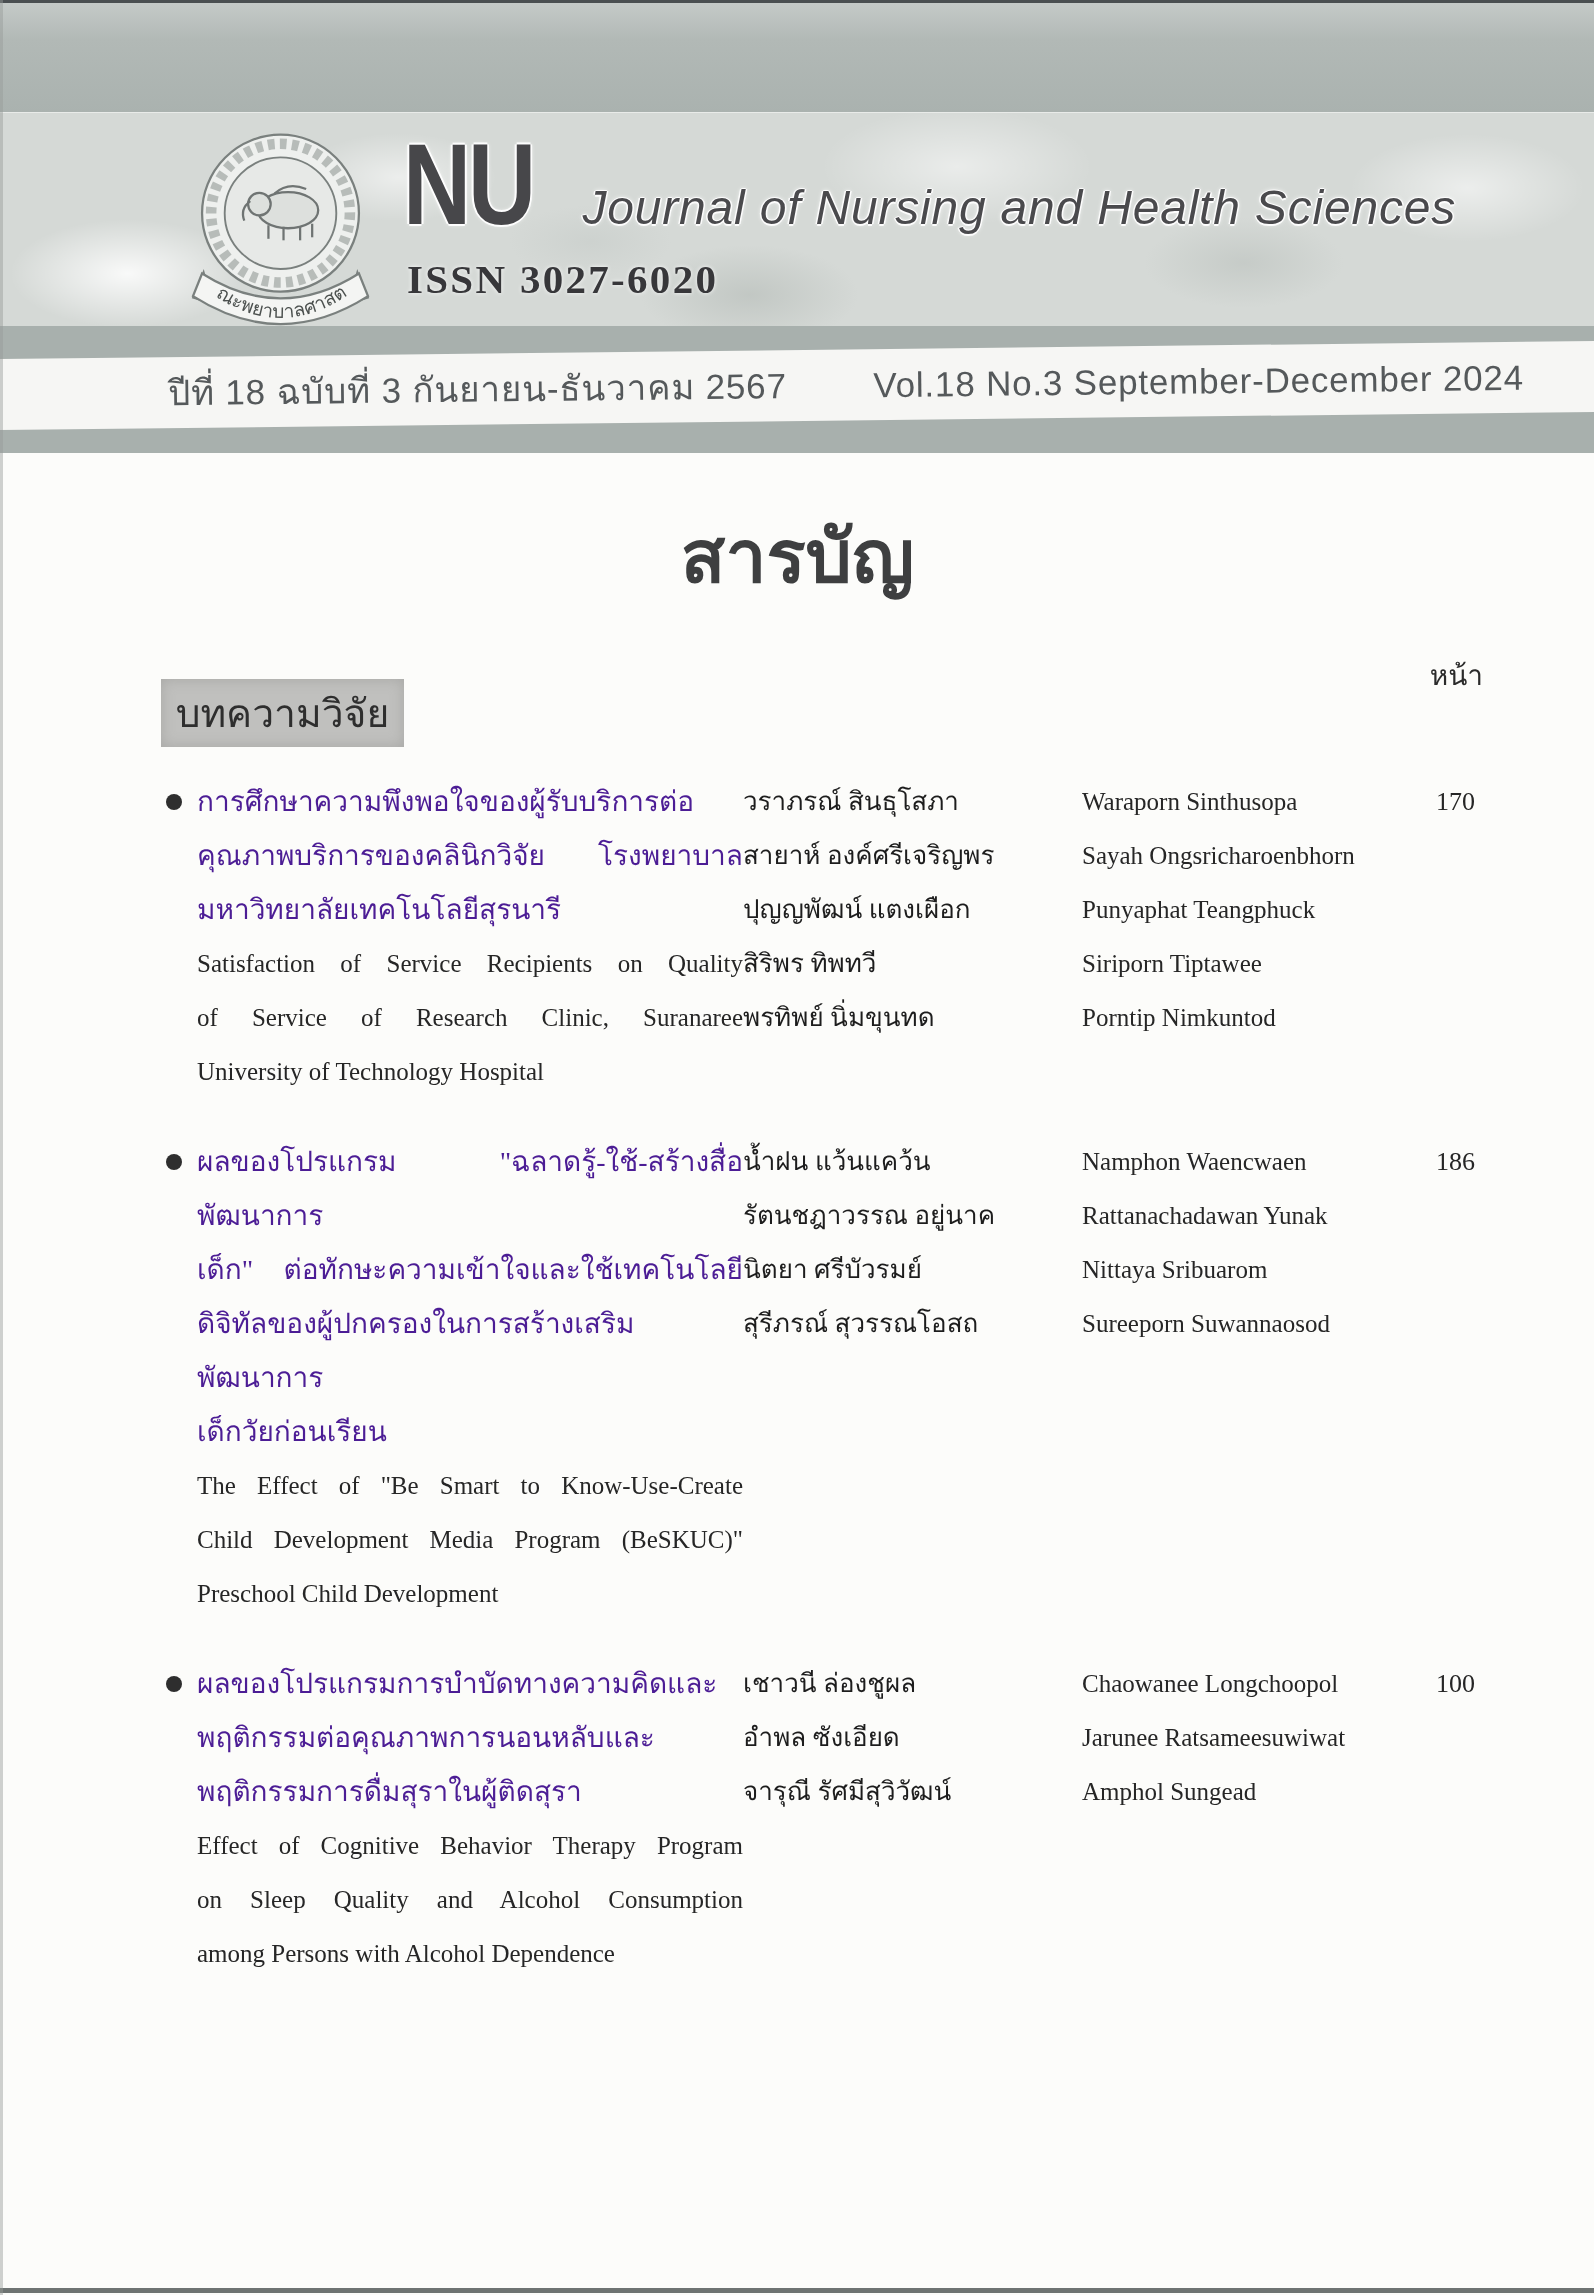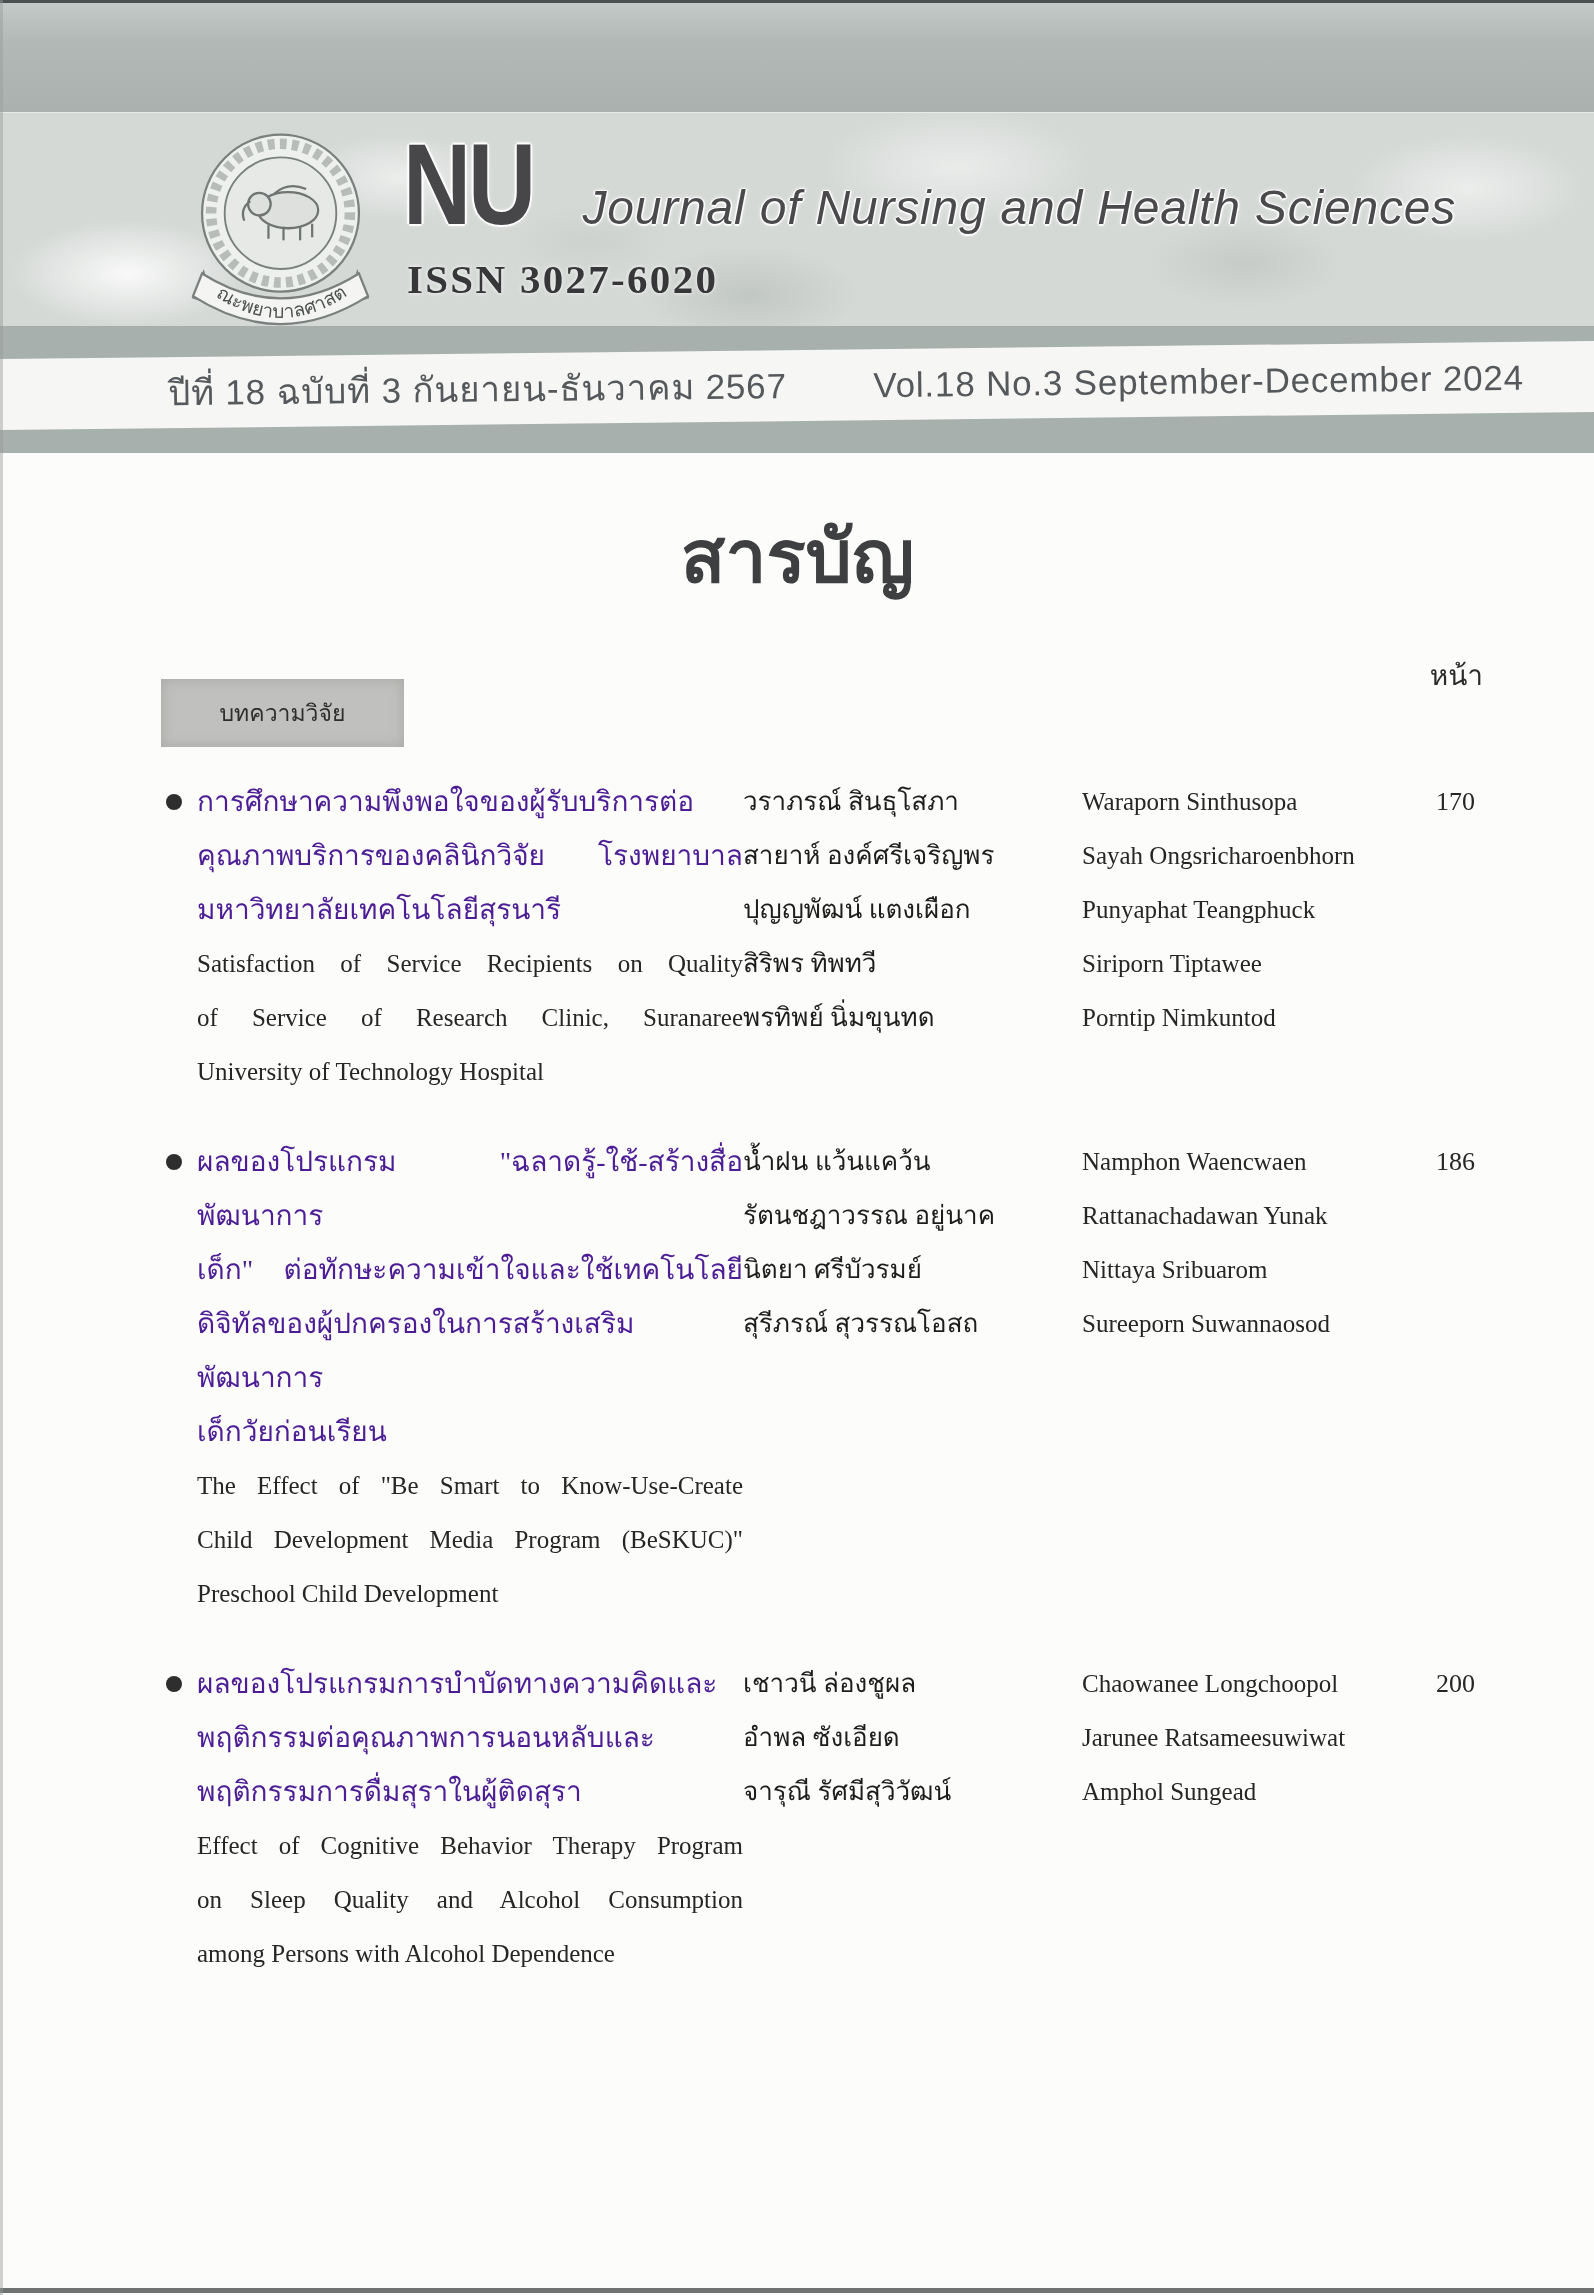--- a/index.html
+++ b/index.html
@@ -43,21 +43,21 @@
       text-shadow:0 0 5.3px #fff,1.5px 0 0 #fcfcfc,-1.5px 0 0 #fcfcfc,0 1.5px 0 #fcfcfc,0 -1.5px 0 #fcfcfc;text-align:center;}
   .issn{position:absolute;left:407px;top:142px;font-family:"Liberation Serif","DejaVu Serif",serif;
       font-weight:700;font-size:41px;letter-spacing:2.3px;color:#37373a;
       text-shadow:0 0 4.5px rgba(255,255,255,.9);}
 
   
   .toc-title{position:absolute;left:0;top:498px;width:100%;text-align:center;
       font-family:"Liberation Sans","DejaVu Sans",sans-serif;font-weight:700;font-size:73px;color:#3e3f40;}
   .page-label{position:absolute;right:112px;top:653px;font-size:28px;color:#2b2b2b;}
   .section-box{position:absolute;left:161px;top:679px;width:243px;height:68px;background:#c0c0be;
-      display:flex;align-items:center;justify-content:center;font-size:23px;color:#2e2e2e;
+      display:flex;align-items:center;justify-content:center;font-size:39px;color:#2e2e2e;
       box-shadow:inset 0 0 13.6px rgba(120,120,118,.35);}
 
   #articles{position:absolute;left:162px;top:775px;width:1327px;}
   .article{display:grid;grid-template-columns:581px 339px 354px 53px;margin-bottom:36px;}
   .line{line-height:54px;white-space:nowrap;}
   .cell-title{position:relative;padding-left:35px;box-sizing:border-box;}
   .cell-title .line{white-space:normal;}
   .thai-title .line,.eng-title .line{text-align:left;}
   .thai-title .line:not(:last-child),.eng-title .line:not(:last-child){text-align:justify;text-align-last:justify;}
   .line.thai{font-size:28px;color:#4c1d95;}
@@ -217,21 +217,21 @@
           </div>
     </div>
     <div class="cell-authors">
       <div class="eng-authors">
             <div class="line eng-author">Chaowanee Longchoopol</div>
             <div class="line eng-author">Jarunee Ratsameesuwiwat</div>
             <div class="line eng-author">Amphol Sungead</div>
           </div>
     </div>
     <div class="cell-page">
-      <div class="line page-no">200</div>
+      <div class="line page-no">100</div>
     </div>
   </div>
 </div>
 
   <div class="edge-top"></div>
   <div class="edge-bottom"></div>
   <div class="edge-left"></div>
 </div>
 
 

